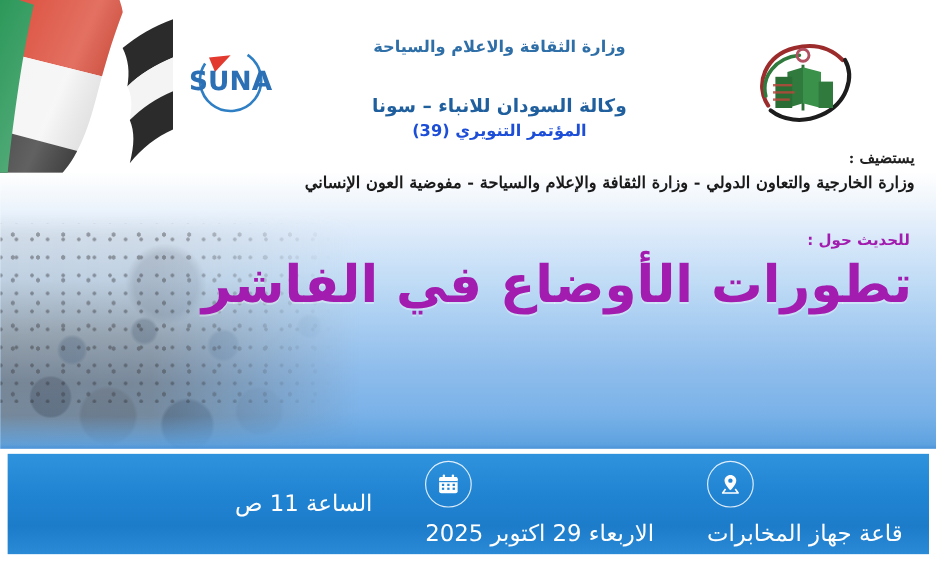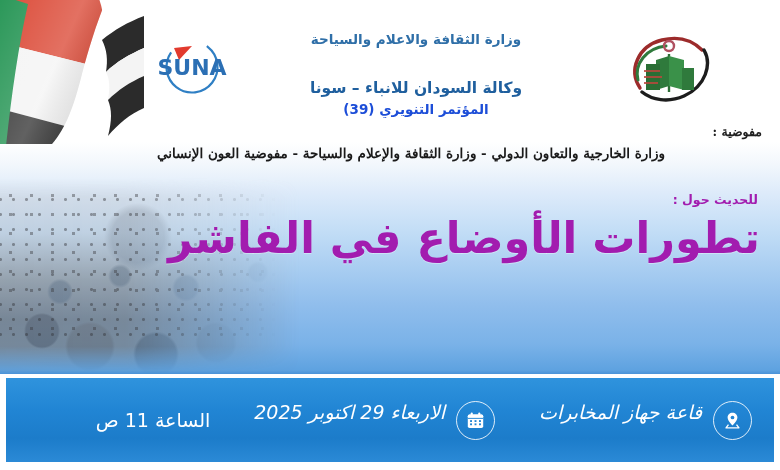--- a/index.html
+++ b/index.html
@@ -109,21 +109,21 @@
     position:absolute; right:18px; top:122px; left:60px;
     direction:rtl; text-align:right;
   }
   .hosts-label{
     font-family:"DejaVu Serif","Liberation Serif",serif;
     font-size:12.5px; color:#202020; font-weight:bold; line-height:1.6;
   }
   .hosts-body{
     font-family:"DejaVu Serif","Liberation Serif",serif;
     font-size:13.5px; color:#1a1a1a; font-weight:bold;
-    line-height:1.75; white-space:nowrap;text-align:center;
+    line-height:1.75; white-space:nowrap;
   }
 
   
   .topic-label{
     position:absolute; right:22px; top:192px;
     direction:rtl; text-align:right;
     font-size:12.5px; font-weight:bold; color:#a21caf;
   }
   .topic-title{
     position:absolute; right:20px; top:212px; left:110px;
@@ -139,21 +139,21 @@
     position:absolute;
     left:4px; right:4px; top:376px; height:88px;
     background:linear-gradient(to bottom,#2f93dd 0%,#2185d4 38%,#1c7cca 72%,#2b8ad6 100%);
     border:2px solid #ffffff;
     box-sizing:border-box;
     display:flex; flex-direction:row; align-items:center;
     direction:rtl;
     padding:0 16px 0 14px;
   }
   .venue-group, .date-group{
-    display:flex; flex-direction:row; align-items:flex-start; gap:11px;font-style:italic;
+    display:flex; flex-direction:column; align-items:flex-end; gap:11px;
   }
   .venue-group{ margin-right:6px; }
   .date-group{ margin-right:44px; }
   .time-text{ margin-right:44px; }
 
   .bar-text{
     color:#ffffff; font-size:19px; font-weight:normal;
     white-space:nowrap; letter-spacing:.3px;
   }
   .bar-icon{
@@ -234,21 +234,21 @@
         <g fill="#b9483c" font-family="'DejaVu Sans',sans-serif" font-size="5">
           <rect x="18" y="40" width="16" height="2" opacity=".85"></rect>
           <rect x="18" y="46" width="18" height="2" opacity=".85"></rect>
           <rect x="18" y="52" width="14" height="2" opacity=".85"></rect>
         </g>
       </svg>
     </div>
   </div>
 
   <div class="hosts">
-    <div class="hosts-label">مفوضية :</div>
+    <div class="hosts-label">يستضيف :</div>
     <div class="hosts-body">وزارة الخارجية والتعاون الدولي - وزارة الثقافة والإعلام والسياحة - مفوضية العون الإنساني</div>
   </div>
 
   <div class="topic-label">للحديث حول :</div>
   <div class="topic-title">تطورات الأوضاع في الفاشر</div>
 
   <div class="bottom-bar">
 
     <div class="venue-group">
       <span class="bar-icon">

